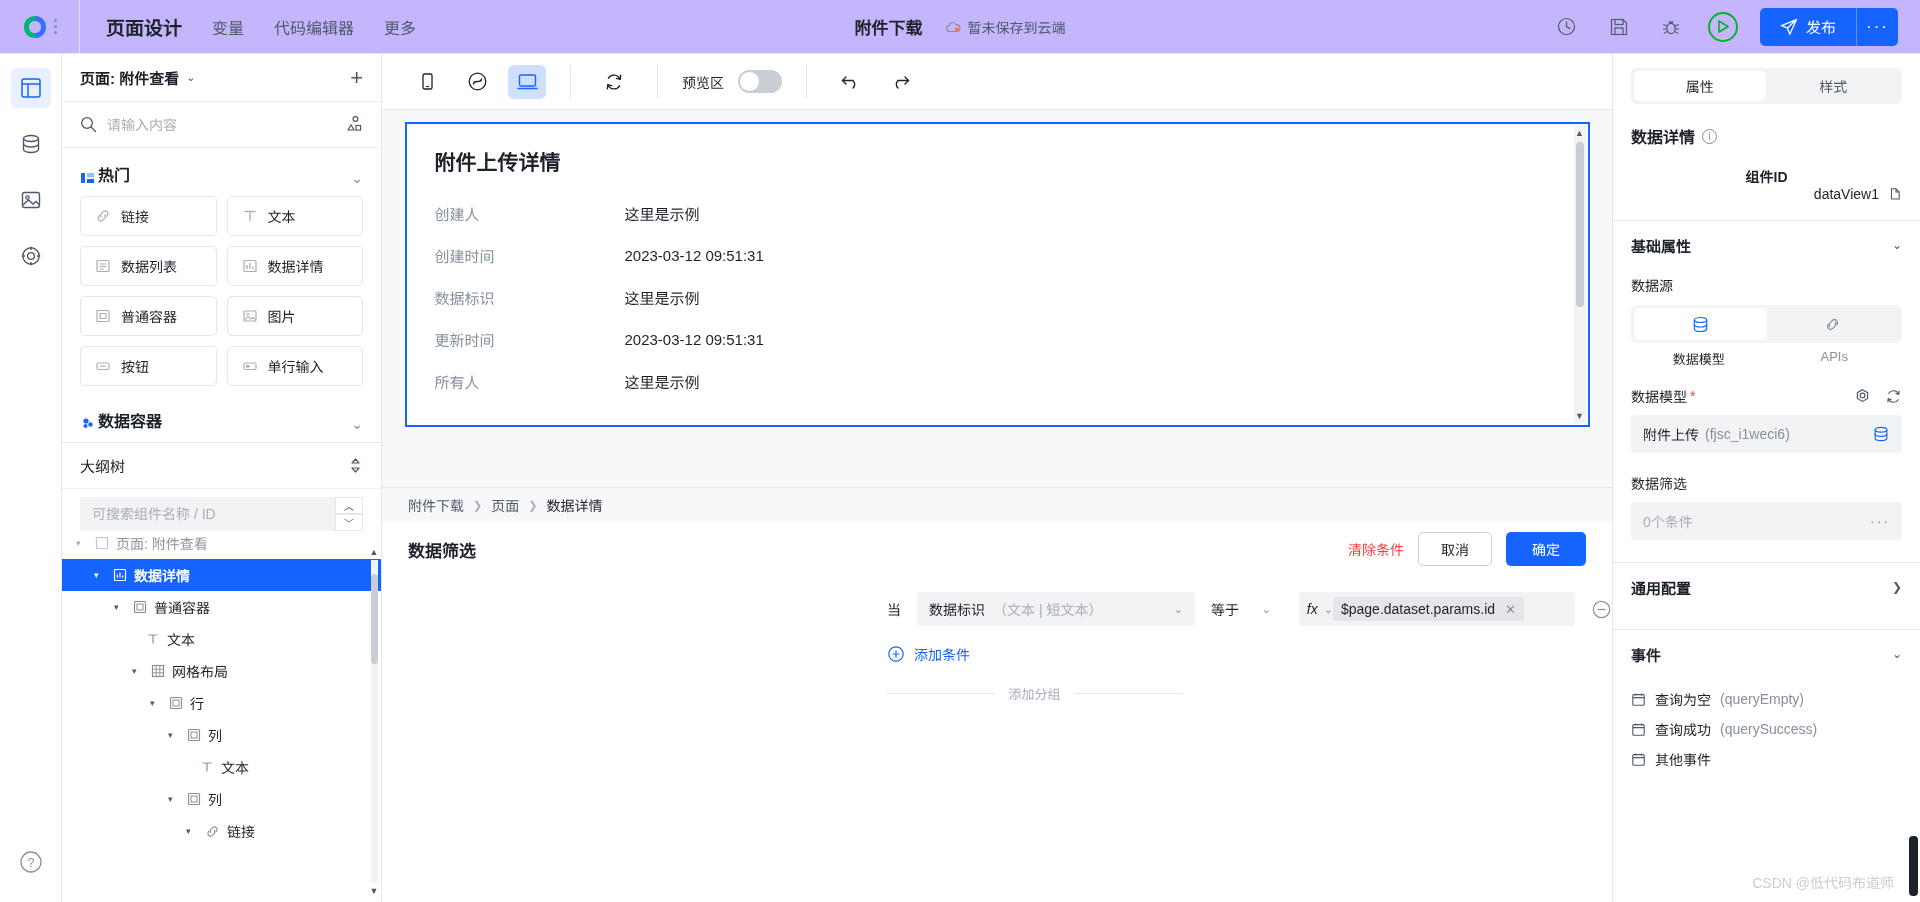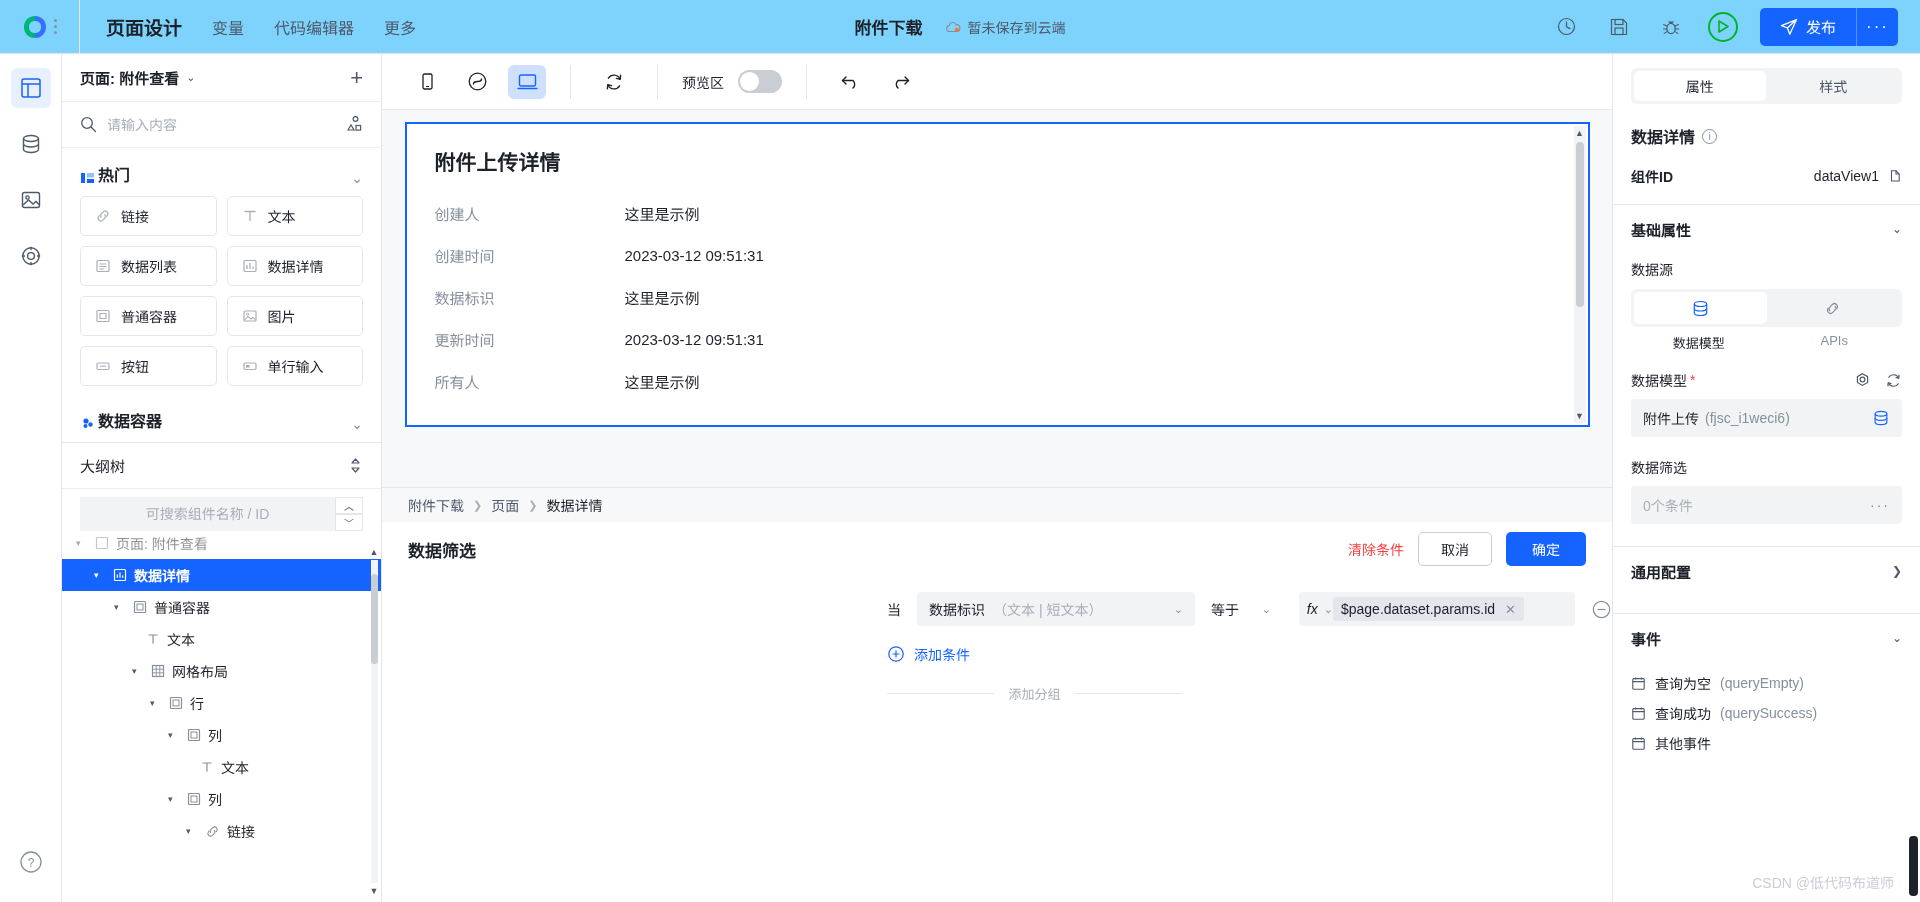--- a/index.html
+++ b/index.html
@@ -7,21 +7,21 @@
     width: 1920px; height: 902px;
     font-family: "Liberation Sans", "DejaVu Sans", sans-serif;
     font-size: 14px; color: #1f2329; background: #fff;
     overflow: hidden;
   }
   .app { width: 1920px; height: 902px; display: flex; flex-direction: column; }
 
   
   .topbar {
     height: 54px; flex: 0 0 54px; display: flex; align-items: center;
-    border-bottom: 1px solid #e5e6eb; background: #7dd3fc; position: relative;
+    border-bottom: 1px solid #e5e6eb; background: #c4b5fd; position: relative;
   }
   .logo-zone {
     width: 80px; height: 54px; display: flex; align-items: center; justify-content: center;
     gap: 6px; border-right: 1px solid #e5e6eb;
   }
   .logo-mark { width: 26px; height: 26px; position: relative; }
   .logo-grip { display: flex; flex-direction: column; gap: 3px; }
   .logo-grip i { width: 3px; height: 3px; border-radius: 50%; background: #86909c; display: block; }
   .nav-tabs { display: flex; align-items: center; gap: 30px; padding-left: 26px; }
   .nav-tab { font-size: 16px; color: #4e5969; cursor: pointer; white-space: nowrap; }
@@ -113,21 +113,21 @@
     height: 46px; flex: 0 0 46px; display: flex; align-items: center; padding: 0 18px;
     border-bottom: 1px solid #eceef1;
   }
   .outline-title { font-size: 15px; color: #1d2129; }
   .outline-sort { margin-left: auto; color: #4e5969; cursor: pointer; }
   .outline-search {
     display: flex; align-items: stretch; padding: 8px 18px 6px 18px; gap: 0;
   }
   .outline-search input {
     flex: 1; height: 34px; background: #f2f3f5; border: none; outline: none;
-    padding: 0 12px; font-size: 14px; color: #1d2129; font-family: inherit; text-align: center;
+    padding: 0 12px; font-size: 14px; color: #1d2129; font-family: inherit;
   }
   .outline-search input::placeholder { color: #a9aeb8; }
   .spin-col { display: flex; flex-direction: column; width: 28px; }
   .spin-btn {
     flex: 1; border: 1px solid #e5e6eb; background: #fff; display: flex;
     align-items: center; justify-content: center; cursor: pointer; color: #4e5969; font-size: 10px;
   }
   .tree { flex: 1; overflow: hidden; position: relative; padding-top: 2px; }
   .tree-row {
     height: 32px; display: flex; align-items: center; gap: 7px; font-size: 14px;
@@ -268,21 +268,21 @@
   .rp-scroll { flex: 1; overflow: hidden; padding: 0 18px; }
   .rp-comp-name {
     display: flex; align-items: center; gap: 7px; font-size: 16px; font-weight: bold;
     color: #1d2129; margin-top: 20px;
   }
   .info-circle {
     width: 15px; height: 15px; border: 1px solid #86909c; border-radius: 50%;
     font-size: 10px; color: #86909c; display: flex; align-items: center;
     justify-content: center; font-weight: normal; cursor: pointer;
   }
-  .rp-kv { display: flex; align-items: center; margin-top: 18px; font-size: 14px; }
+  .rp-kv { display: flex; align-items: center; margin-top: 18px; font-size: 14px; flex-direction: column; }
   .rp-k { font-weight: bold; color: #1d2129; }
   .rp-v { margin-left: auto; display: flex; align-items: center; gap: 8px; color: #1d2129; }
   .rp-divider { height: 1px; background: #e5e6eb; margin: 18px -18px 0 -18px; }
   .rp-section {
     display: flex; align-items: center; height: 48px; font-size: 15px;
     font-weight: bold; color: #1d2129; cursor: pointer;
   }
   .rp-section .caret { margin-left: auto; color: #4e5969; font-size: 12px; font-weight: normal; }
   .rp-sub { font-size: 14px; color: #1d2129; margin-top: 6px; }
   .ds-tabs {

